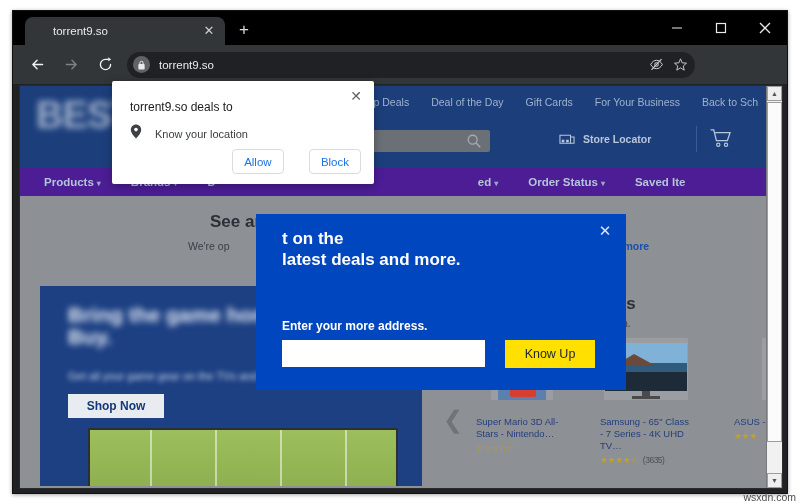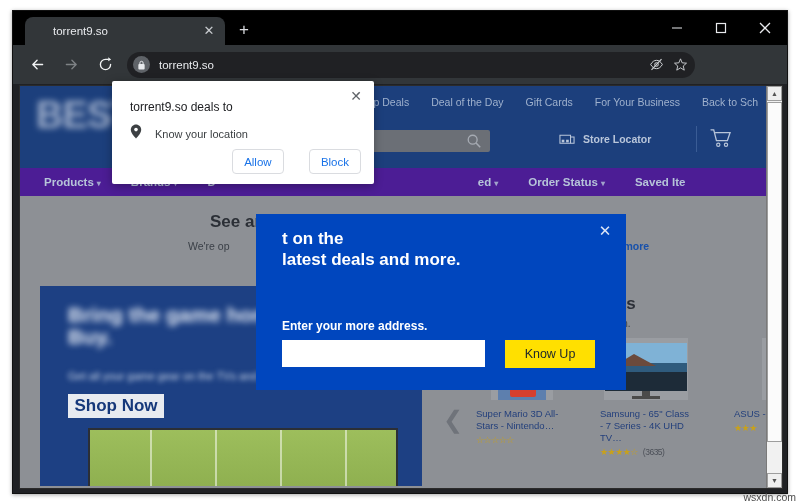--- a/index.html
+++ b/index.html
@@ -193,21 +193,21 @@
     color: #e6ecf6; filter: blur(3.4px);
   }
   .hero-p {
     position: absolute; left: 28px; top: 84px; width: 320px;
     font-size: 11px; color: #cdd8ea; filter: blur(2.6px);
   }
   .hero-btn {
     position: absolute; left: 28px; top: 108px;
     width: 96px; height: 24px; background: #e8ebf0;
     display: flex; align-items: center; justify-content: center;
-    color: #16387a; font-size: 17px; font-weight: bold;
+    color: #16387a; font-size: 12px; font-weight: bold;
     filter: blur(.5px);
   }
   .hero-field {
     position: absolute; left: 48px; top: 142px;
     width: 310px; height: 60px;
     background: linear-gradient(#9dbe5c, #8fb050);
     border: 2px solid #2b2f36;
     overflow: hidden;
   }
   .fl { position: absolute; top: 0; width: 2px; height: 100%; background: rgba(255,255,255,.5); }
@@ -229,21 +229,21 @@
     font-size: 24px; color: #6f737a; line-height: 1;
   }
   .card { position: absolute; top: 58px; width: 92px; }
   .card-img {
     height: 62px; margin: 0 auto; width: 62px;
     background: #9a9da2;
     display: flex; align-items: flex-end; justify-content: center;
     overflow: hidden;
   }
   .card-title {
-    margin-top: 8px; font-size: 9.5px; line-height: 1.25;
+    margin-top: 16px; font-size: 9.5px; line-height: 1.25;
     color: #24407c; text-align: left;
   }
   .stars { margin-top: 3px; font-size: 9px; color: #c8a11b; letter-spacing: -.5px; }
   .rcount { color: #4c5058; font-size: 8.5px; margin-left: 3px; }
 
   
   .scrollbar {
     position: absolute; right: 0; top: 0; width: 16px; height: 100%;
     background: #f1f1f1; border-left: 1px solid #7a7a7a;
   }

